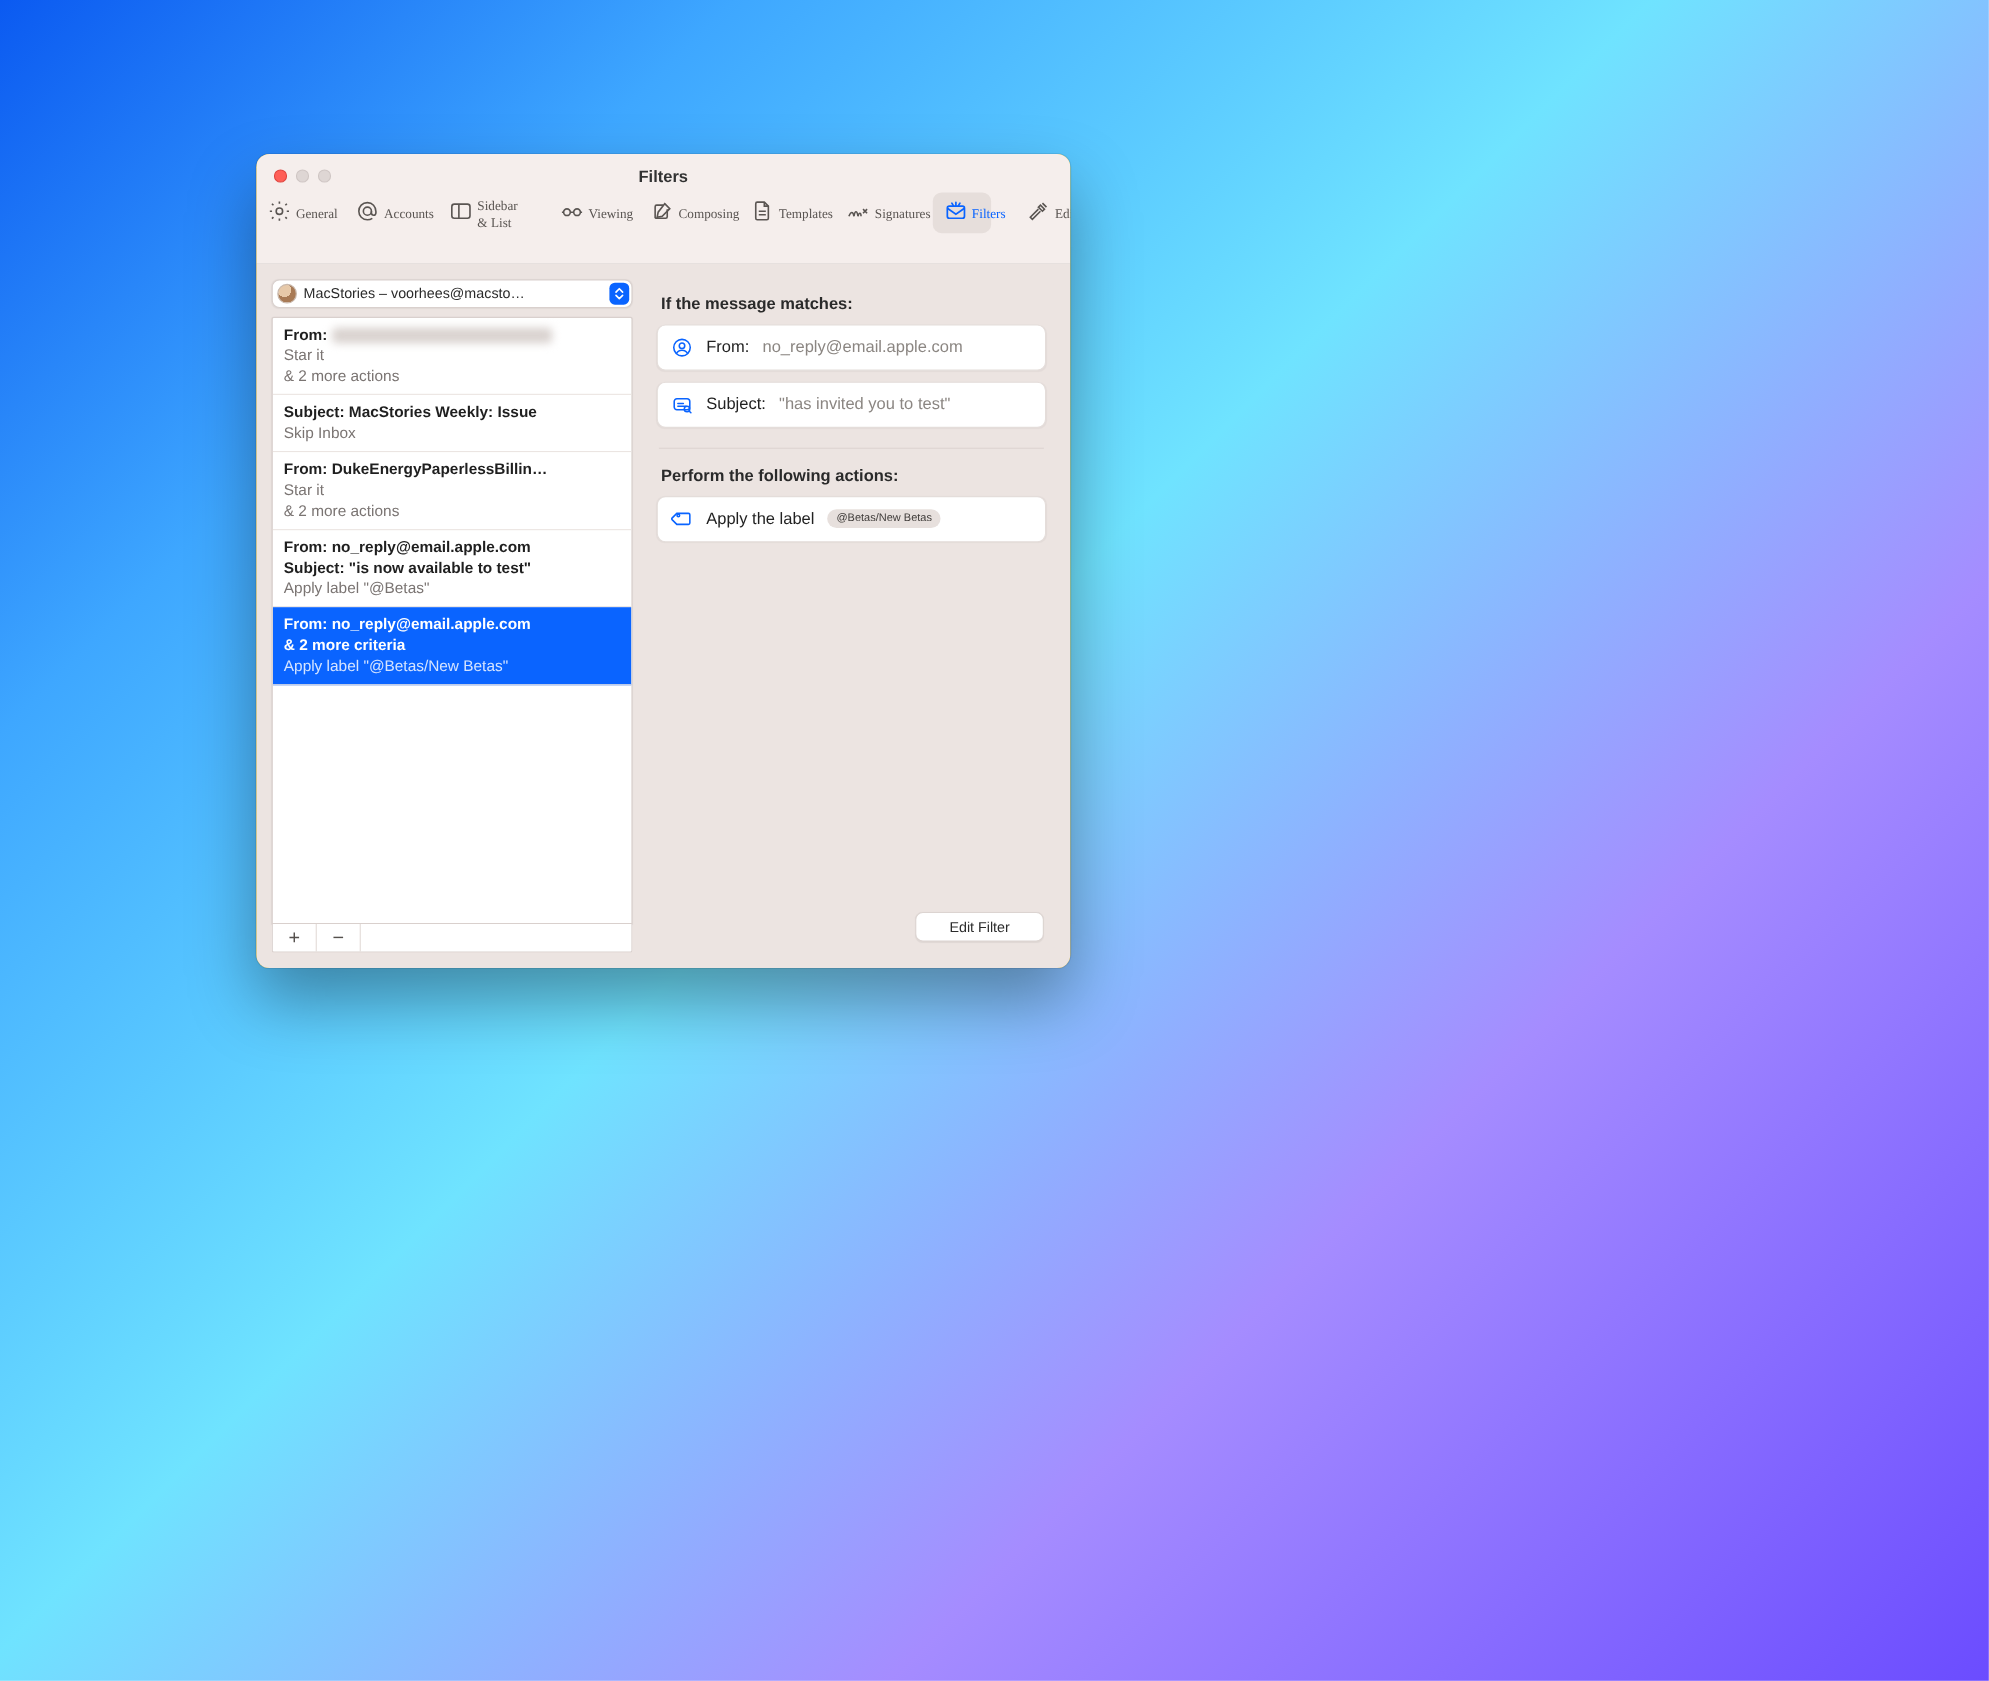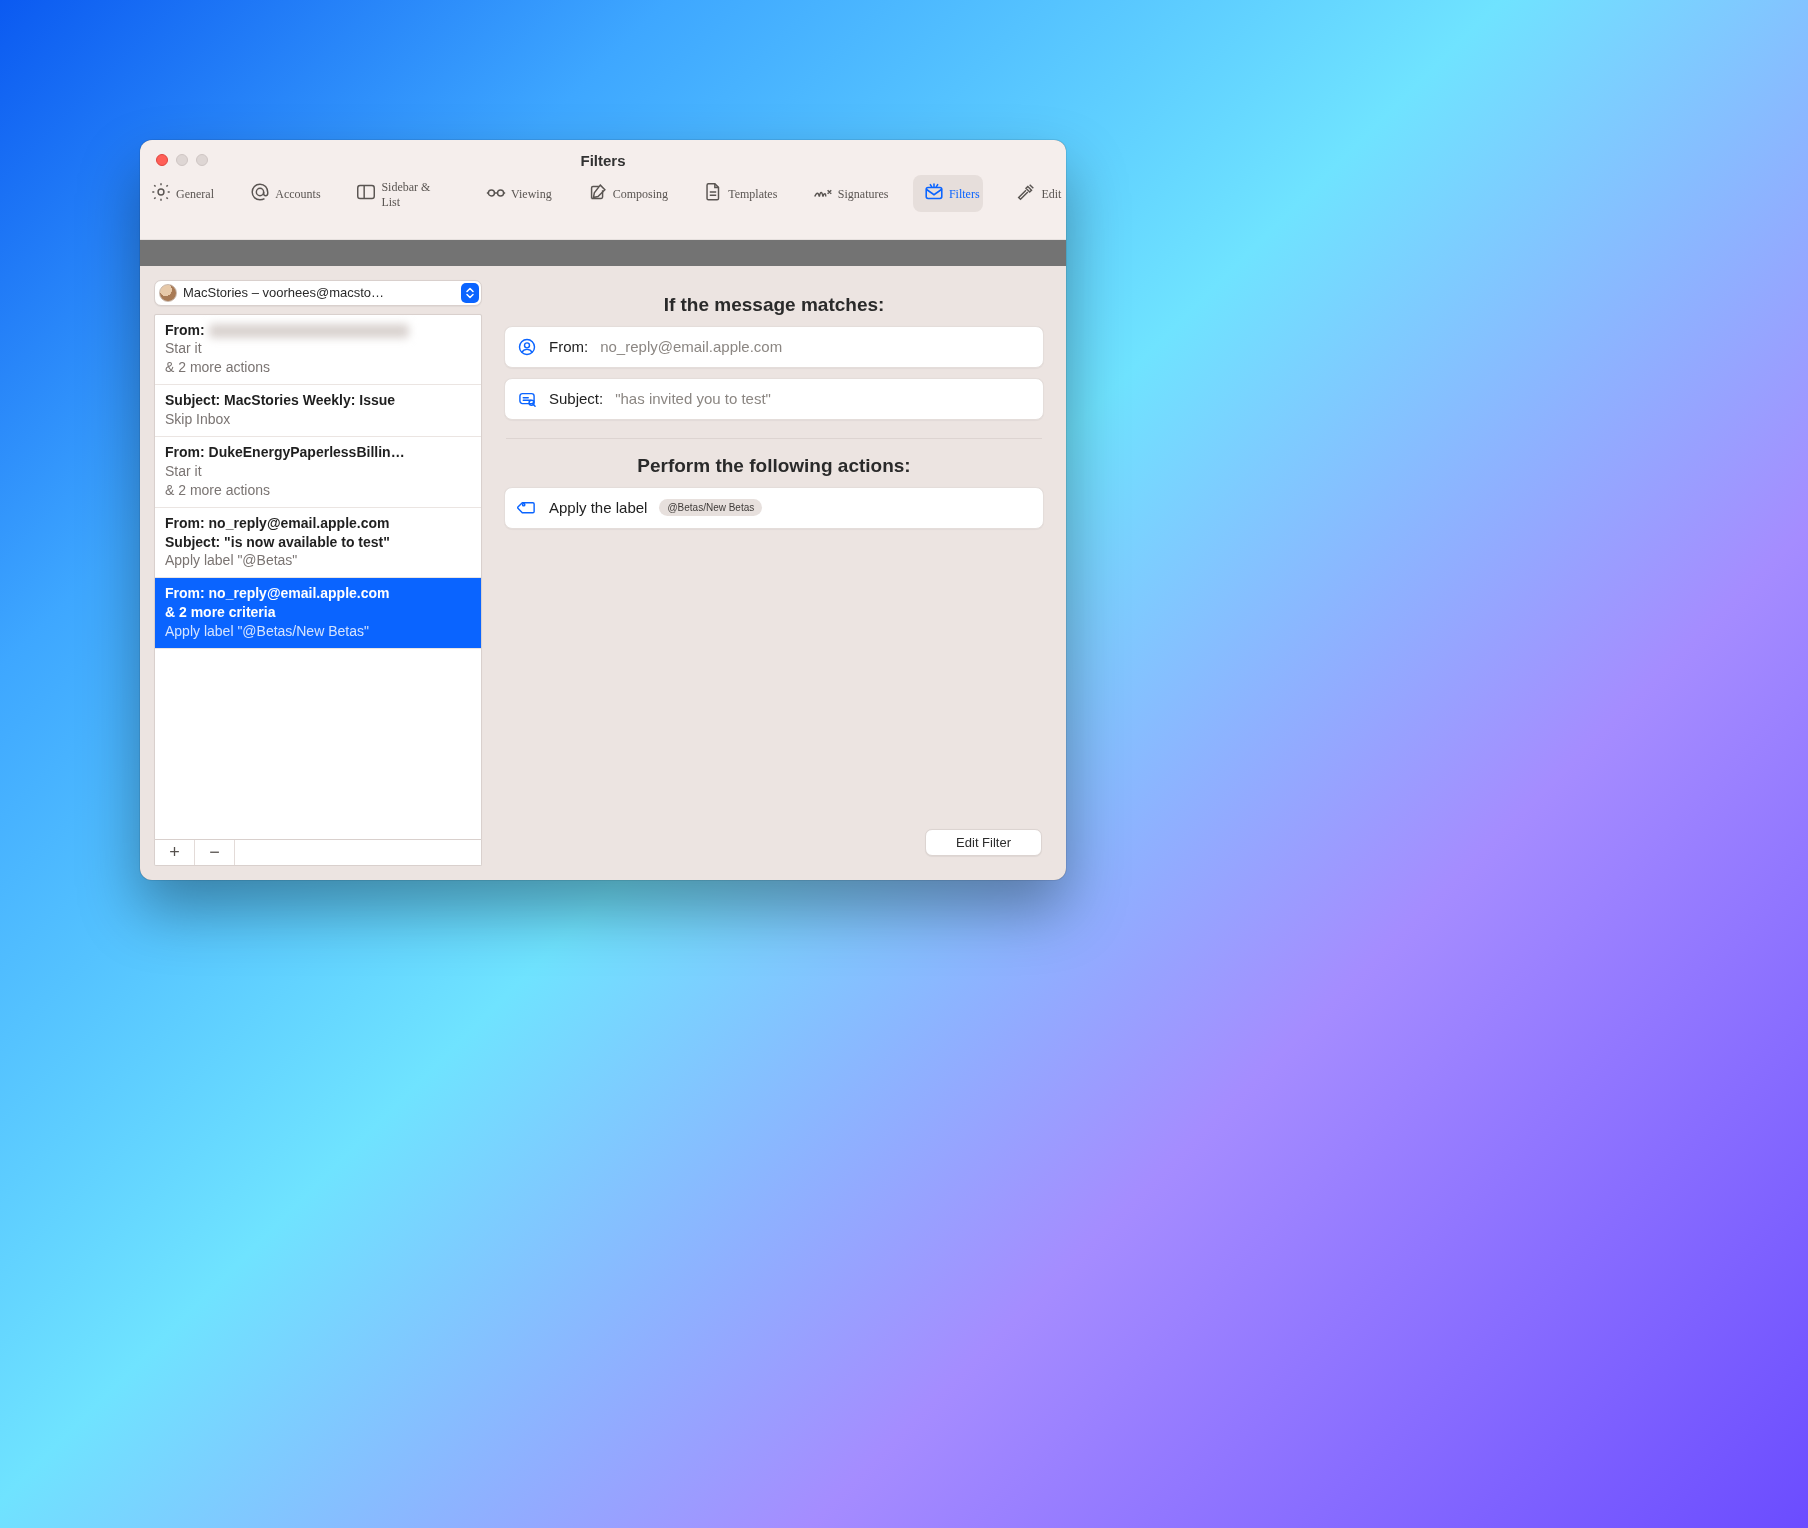--- a/index.html
+++ b/index.html
@@ -5,29 +5,28 @@
   * { box-sizing: border-box; margin: 0; padding: 0; }
   html, body { width: 100%; height: 100%; }
   body {
     font-family: -apple-system, BlinkMacSystemFont, "Helvetica Neue", Arial, sans-serif;
     background: linear-gradient(135deg, #0b5af1 0%, #3ea7ff 20%, #6fe3ff 45%, #a58cff 70%, #6b4cff 100%);
     display: flex; align-items: center; justify-content: center;
     width: 1206px; height: 1019px;
     overflow: hidden;
   }
   .window {
-    width: 926px;
+    width: 740px;
     height: 740px;
-    background: #737373;
+    background: #eab308;
     border-radius: 12px;
     box-shadow: 0 30px 60px rgba(0,0,0,0.35), 0 0 0 1px rgba(0,0,0,0.08);
     overflow: hidden;
     display: flex;
     flex-direction: column;
-    gap: 26px;
   }
   .titlebar {
     height: 100px;
     background: #f5eeec;
     border-bottom: 1px solid rgba(0,0,0,0.06);
     position: relative;
     display: flex;
     flex-direction: column;
   }
   .traffic-lights {
@@ -153,23 +152,22 @@
 
   .right {
     flex: 1;
     background: #ece4e1;
     border-radius: 8px;
     padding: 8px 8px 8px 8px;
     display:flex; flex-direction:column;
     position: relative;
   }
   .section-title {
-    font-weight: 700; font-size: 19px; color: #2a2a2a;
+    font-weight: 700; font-size: 15px; color: #2a2a2a;
     margin: 6px 4px 10px 4px;
-    text-align: center;
   }
   .card-group { display:flex; flex-direction:column; gap:10px; }
   .card {
     background: #ffffff;
     border: 1px solid #e4ddda;
     border-radius: 8px;
     padding: 10px 12px;
     display:flex; align-items:center; gap:12px;
     box-shadow: 0 0.5px 1px rgba(0,0,0,0.04);
     font-size: 15px;

